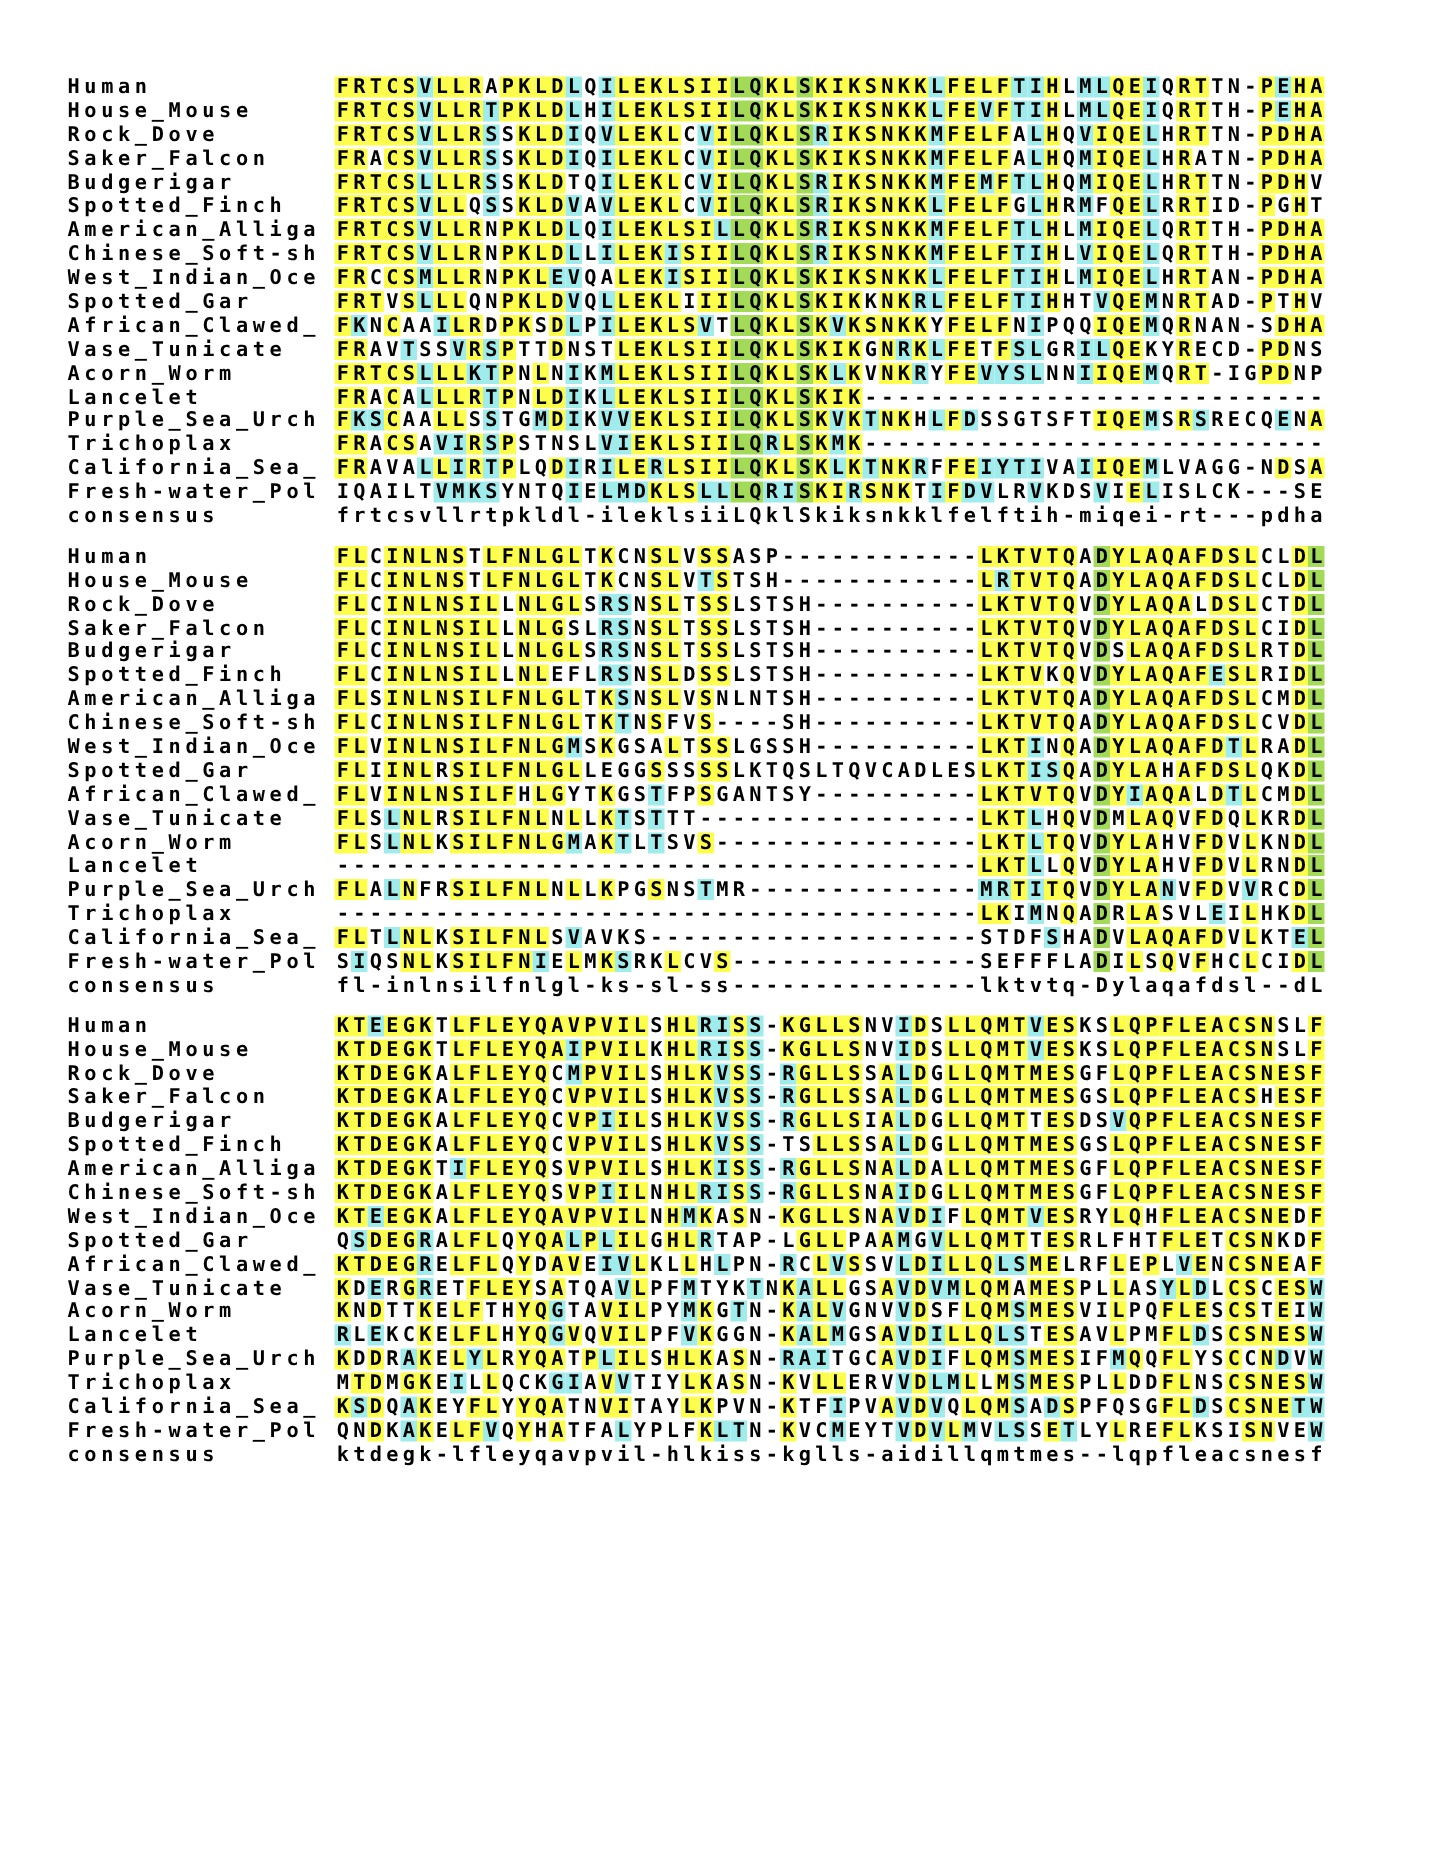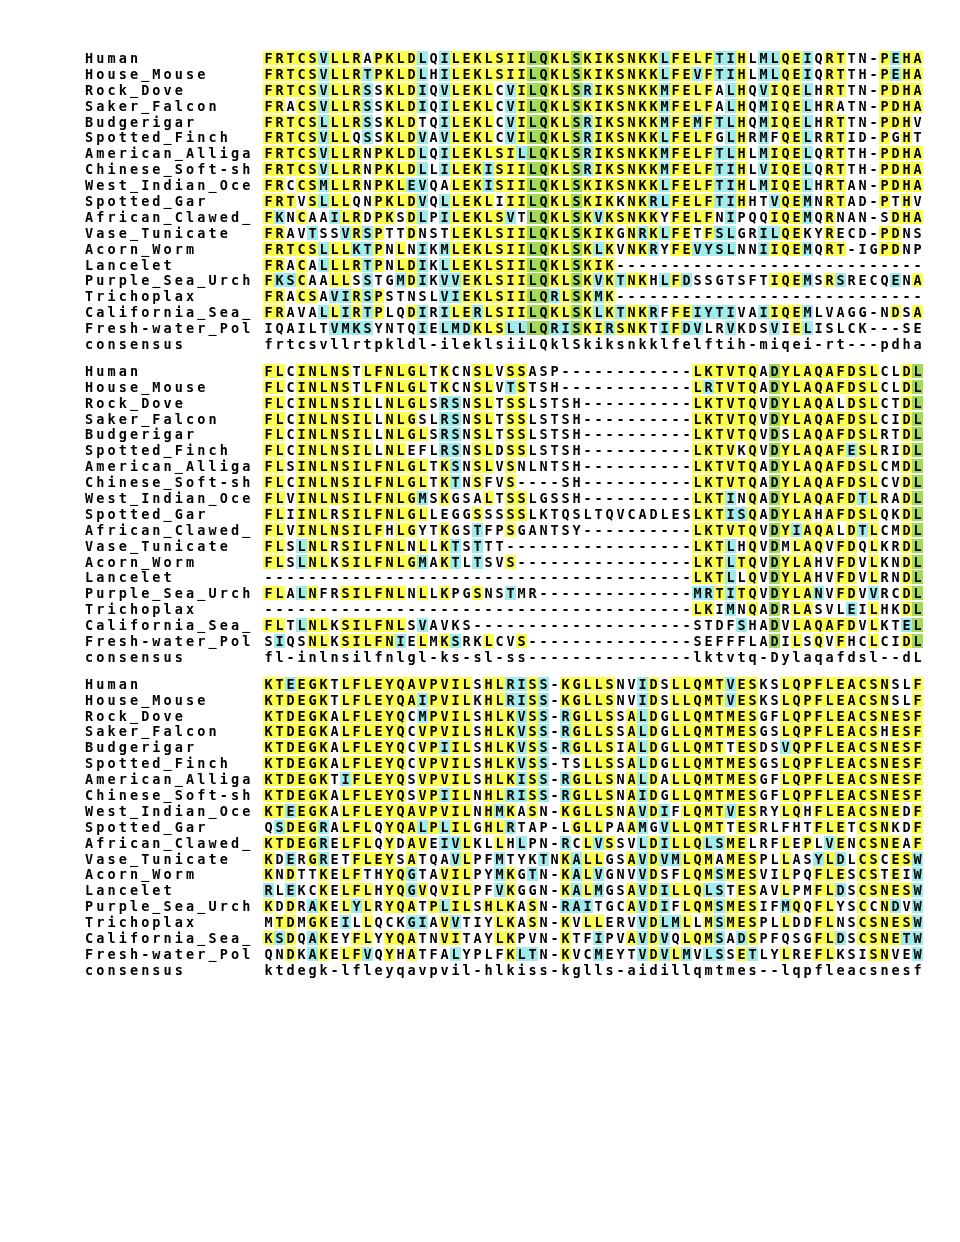--- a/index.html
+++ b/index.html
@@ -1,20 +1,20 @@
 <!DOCTYPE html>
 <html style="--c-identical: #FDFD4B; --c-similar: #A0ECEC; --c-invariant: #A3DB58;"><head>
 <meta charset="utf-8">
 <style>
   html,body{margin:0;padding:0;background:#ffffff;}
   body{width:960px;height:1242px;overflow:hidden;position:relative;}
   #msa{
     position:absolute;left:45px;top:50px;
     font-family:"DejaVu Sans Mono","Liberation Mono",monospace;
-    font-weight:bold;color:#000;margin-left:40px;
+    font-weight:bold;color:#000;
   }
   .block{margin-bottom:11px;}
   .row{display:flex;align-items:center;height:15.9px;white-space:nowrap;}
   .name{
     display:inline-block;width:178px;flex:0 0 178px;
     font-size:13.5px;letter-spacing:3.1px;overflow:hidden;
   }
   .cell{
     display:inline-block;width:11px;height:14px;line-height:14.5px;
     text-align:center;font-size:13.5px;

